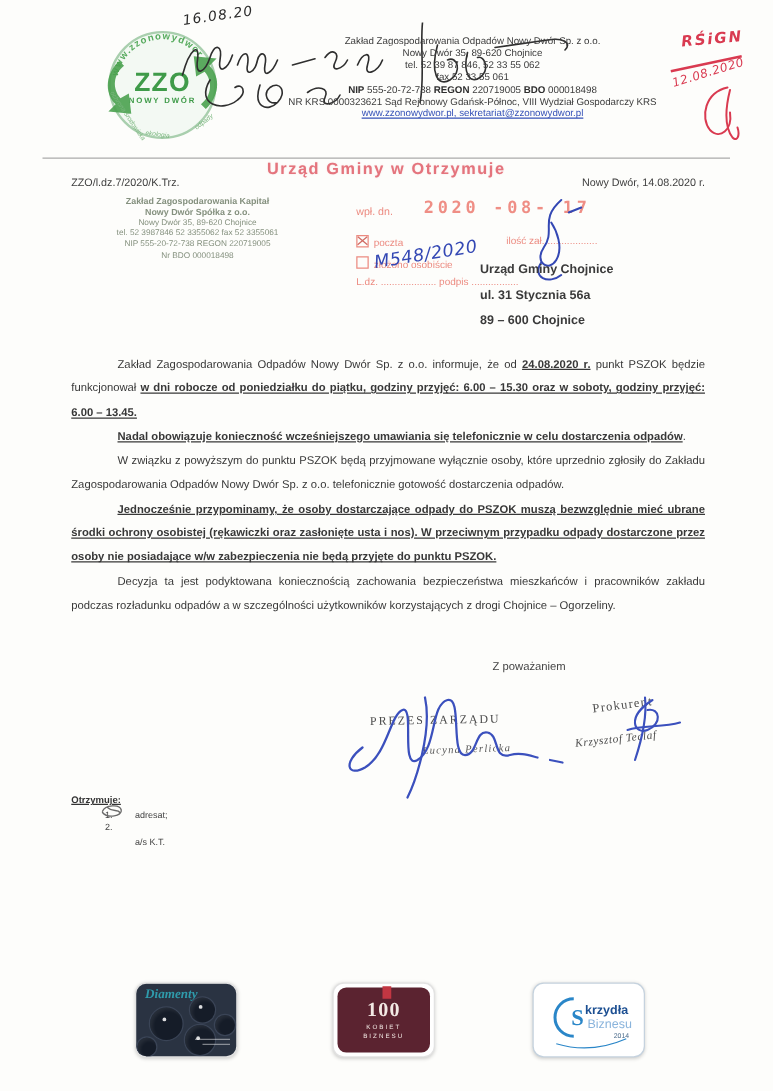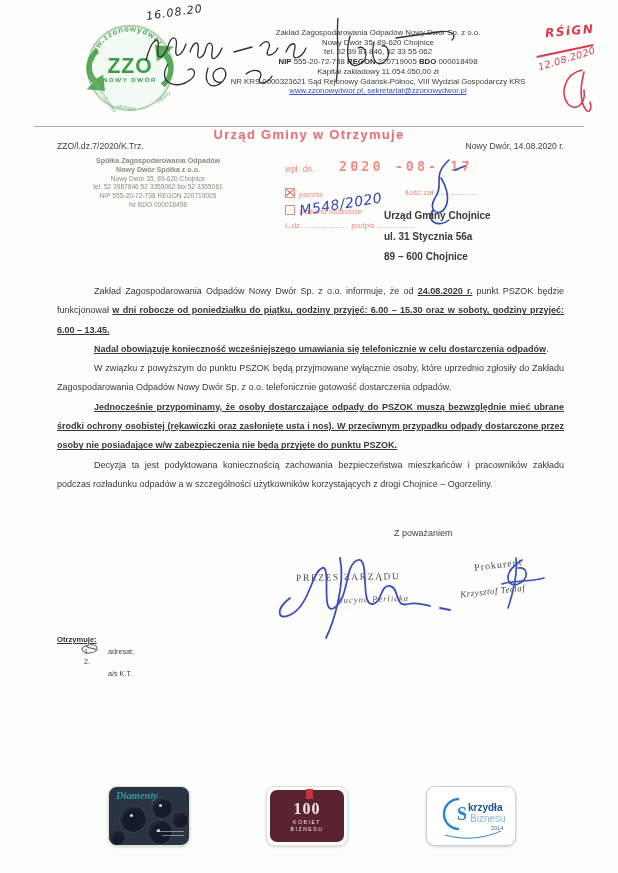--- a/index.html
+++ b/index.html
@@ -149,29 +149,29 @@
       <path d="M30,46 C18,66 40,72 52,62 C60,56 56,48 50,52"></path>
       <path d="M70,50 C64,68 76,72 84,64 C92,56 86,46 78,52 C72,57 76,66 84,64"></path>
       <path d="M108,56 C116,50 126,52 122,60 C118,68 130,66 134,58"></path>
     </g>
   </svg>
 
   <div class="abs letterhead">
     <div>Zakład Zagospodarowania Odpadów Nowy Dwór Sp. z o.o.</div>
     <div>Nowy Dwór 35, 89-620 Chojnice</div>
     <div>tel. 52 39 87 846, 52 33 55 062</div>
+    <div>fax 52 33 55 061</div>
     <div>
       <b>NIP</b>
       <span>555-20-72-738</span>
       <b>REGON</b>
       <span>220719005</span>
       <b>BDO</b>
       <span>000018498</span>
     </div>
-    <div>Kapitał zakładowy 11.054.050,00 zł</div>
     <div>NR KRS 0000323621 Sąd Rejonowy Gdańsk-Północ, VIII Wydział Gospodarczy KRS</div>
     <div class="lh-web">www.zzonowydwor.pl, sekretariat@zzonowydwor.pl</div>
   </div>
 
   <div class="abs red-note-1">RŚiGN</div>
   <div class="abs red-underline"></div>
   <div class="abs red-note-2">12.08.2020</div>
   <svg class="abs red-paraph" width="44" height="48" viewBox="0 0 44 48">
     <g fill="none" stroke="#d93a50" stroke-width="1.6" stroke-linecap="round">
       <path d="M30,6 C12,10 8,30 16,40 C24,48 34,40 32,26"></path>
@@ -179,21 +179,21 @@
     </g>
   </svg>
 
   <div class="abs rule"></div>
   <div class="abs title">Urząd Gminy w Otrzymuje</div>
 
   <div class="abs ref">ZZO/l.dz.7/2020/K.Trz.</div>
   <div class="abs place-date">Nowy Dwór, 14.08.2020 r.</div>
 
   <div class="abs co-stamp">
-    <div class="st-big">Spółka Zagospodarowania Odpadów</div>
+    <div class="st-big">Zakład Zagospodarowania Kapitał</div>
     <div class="st-big">Nowy Dwór Spółka z o.o.</div>
     <div>Nowy Dwór 35, 89-620 Chojnice</div>
     <div>tel. 52 3987846 52 3355062 fax 52 3355061</div>
     <div>NIP 555-20-72-738 REGON 220719005</div>
     <div>Nr BDO 000018498</div>
   </div>
 
   <div class="abs rcv">
     <span class="abs lbl">wpł. dn.</span>
     <span class="abs bigdate">2020 -08- 17</span>

